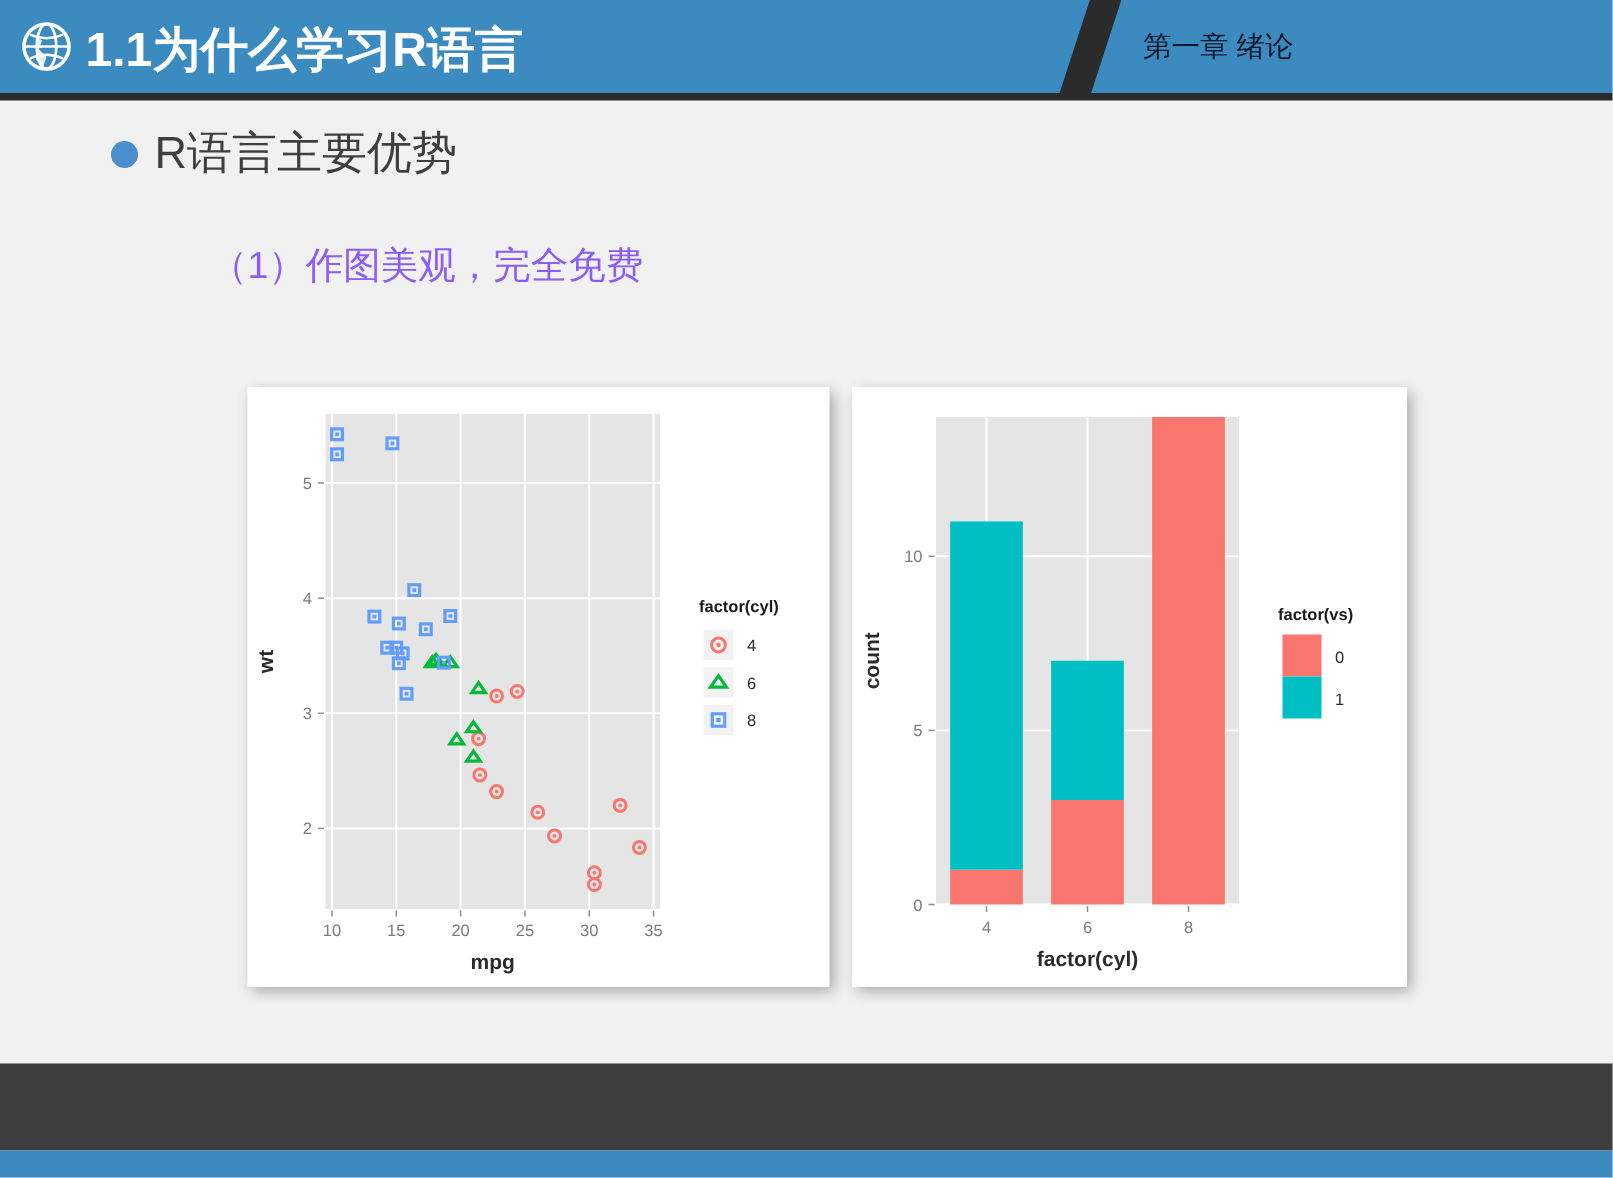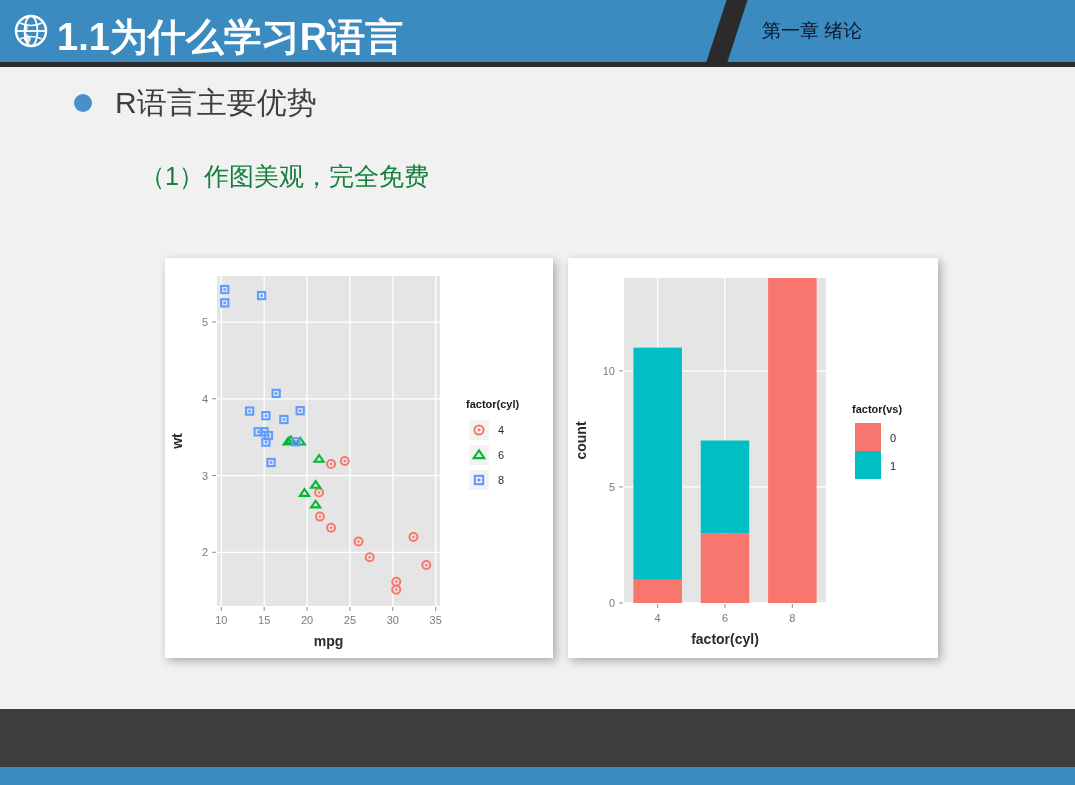--- a/index.html
+++ b/index.html
@@ -44,63 +44,62 @@
   .globe-icon {
     position: absolute;
     left: 14px; top: 14px;
     width: 34px; height: 34px;
   }
   .header-title {
     position: absolute;
     left: 57px;
     top: 12px;
     color: #ffffff;
-    font-size: 38px;
+    font-size: 32px;
     font-weight: bold;
     letter-spacing: 0px;
     white-space: nowrap;
   }
   .header-chapter {
     position: absolute;
     left: 762px;
     top: 18px;
     color: #0f172a;
     font-size: 19px;
     white-space: nowrap;
   }
 
   
   .bullet-row {
     position: absolute;
     left: 74px;
     top: 86px;
     display: flex;
     align-items: center;
-    gap: 12px;
   }
   .bullet-dot {
     width: 18px;
     height: 18px;
     border-radius: 50%;
     background: #4a8fcb;
     margin-right: 11px;
     flex: 0 0 auto;
   }
   .bullet-text {
     font-size: 30px;
     color: #3f3f3f;
     white-space: nowrap;
     line-height: 1.1;
   }
   .sub-text {
     position: absolute;
     left: 140px;
     top: 160px;
     font-size: 25px;
-    color: #15803d;
+    color: #8b5cf6;
     white-space: nowrap;
   }
 
   
   .footer-dark {
     position: absolute;
     left: 0; top: 709px;
     width: 1075px;
     height: 58px;
     background: #3e3e3e;

